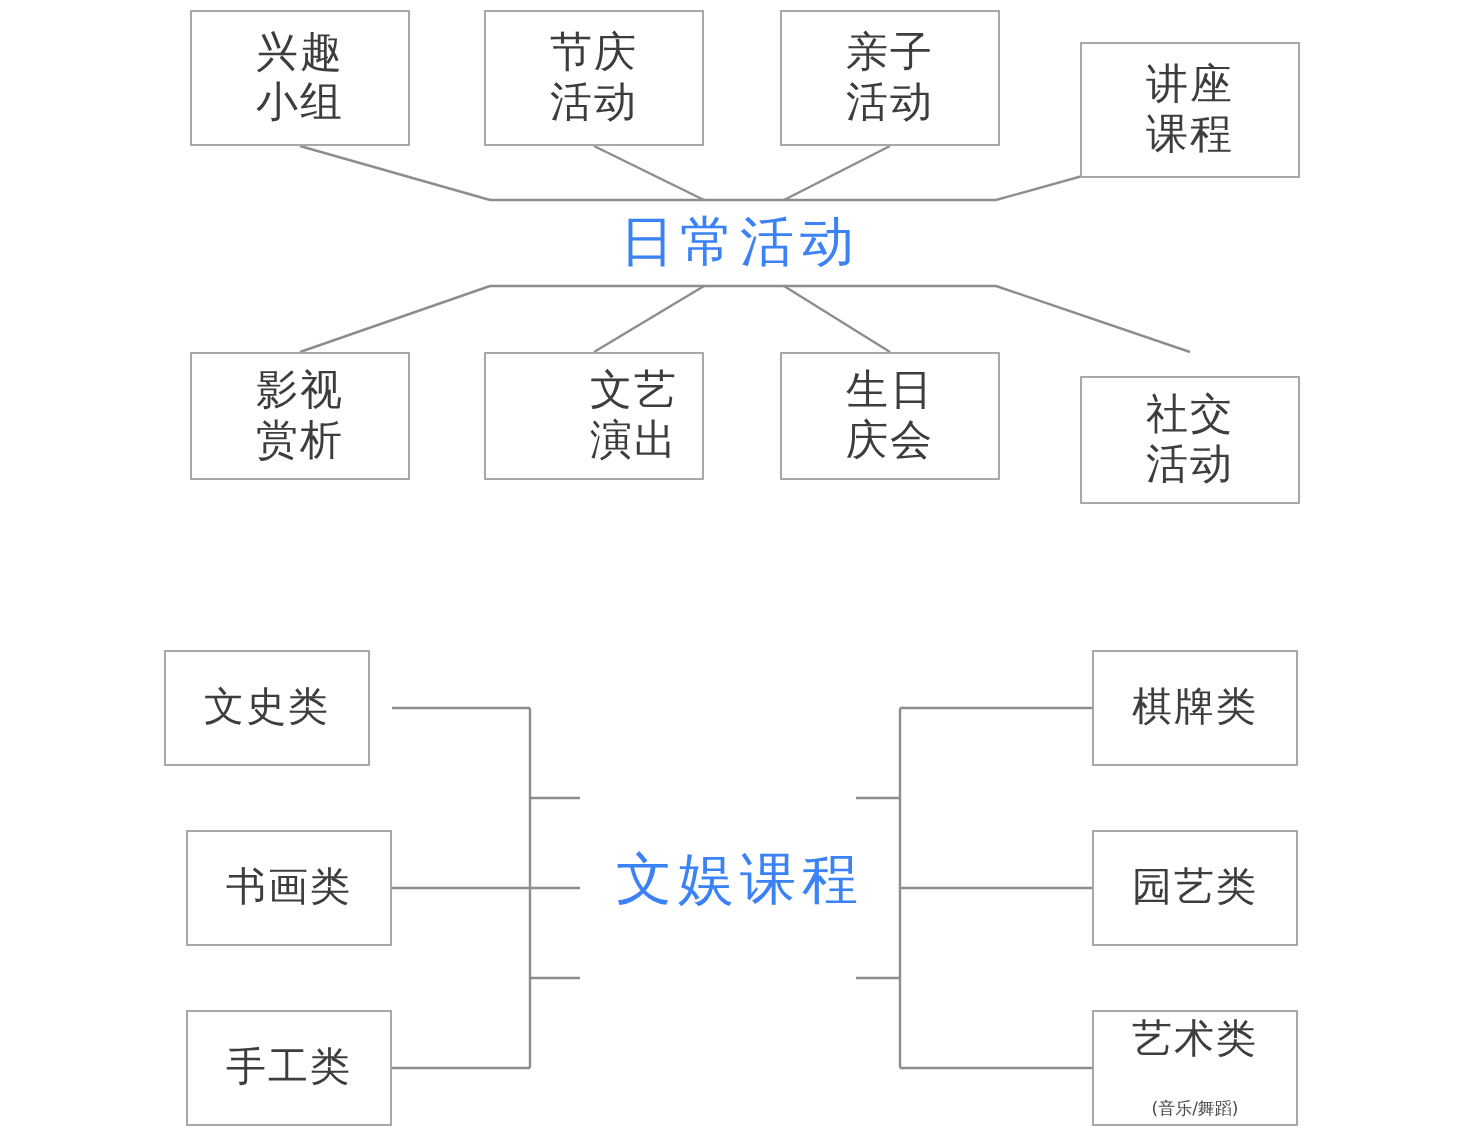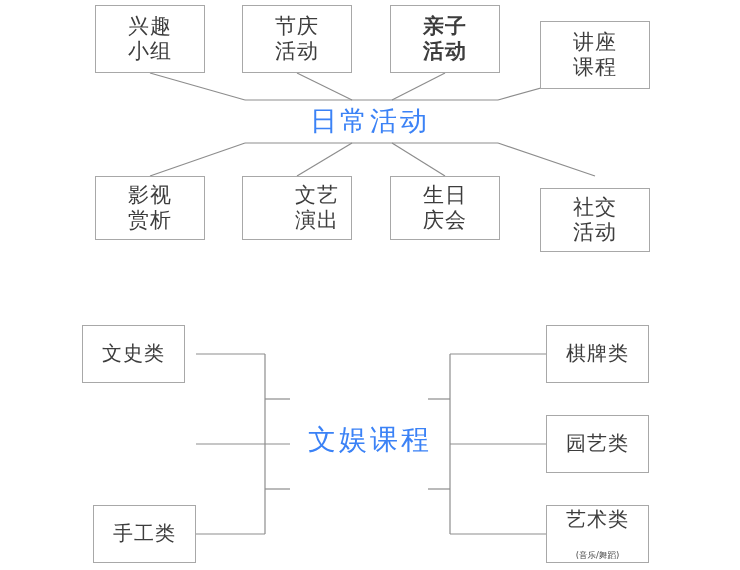--- a/index.html
+++ b/index.html
@@ -130,21 +130,21 @@
   </svg>
 
   <div class="node d1-node" style="left:95px;  top:5px;">
     <span class="line1">兴趣</span>
     <span class="line2">小组</span>
   </div>
   <div class="node d1-node" style="left:242px; top:5px;">
     <span class="line1">节庆</span>
     <span class="line2">活动</span>
   </div>
-  <div class="node d1-node" style="left:390px; top:5px;font-weight:bold;">
+  <div class="node d1-node" style="left:390px; top:5px;">
     <span class="line1">亲子</span>
     <span class="line2">活动</span>
   </div>
   <div class="node d1-node" style="left:540px; top:5px;margin-top:16px;">
     <span class="line1">讲座</span>
     <span class="line2">课程</span>
   </div>
 
   <div class="hub" id="hub-daily">日常活动</div>
 
@@ -161,20 +161,23 @@
     <span class="line2">庆会</span>
   </div>
   <div class="node d1-node bottom" style="left:540px; top:188px;">
     <span class="line1">社交</span>
     <span class="line2">活动</span>
   </div>
 
   <div class="node d2-node" style="left:82px; top:325px;text-align:right;">
     <span class="line1">文史类</span>
   </div>
+  <div class="node d2-node" style="left:93px; top:415px;">
+    <span class="line1">书画类</span>
+  </div>
   <div class="node d2-node" style="left:93px; top:505px;">
     <span class="line1">手工类</span>
   </div>
 
   <div class="hub" id="hub-course">文娱课程</div>
 
   <div class="node d2-node" style="left:546px; top:325px;">
     <span class="line1">棋牌类</span>
   </div>
   <div class="node d2-node" style="left:546px; top:415px;">

